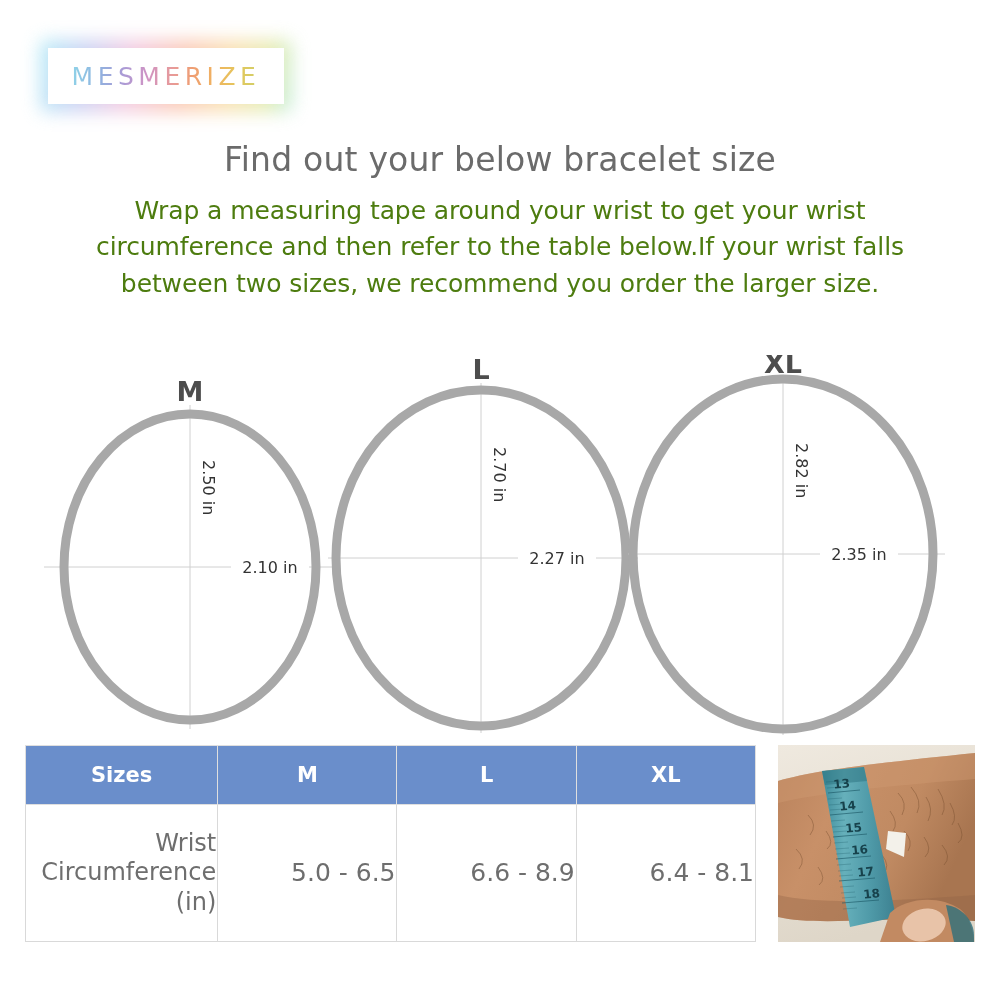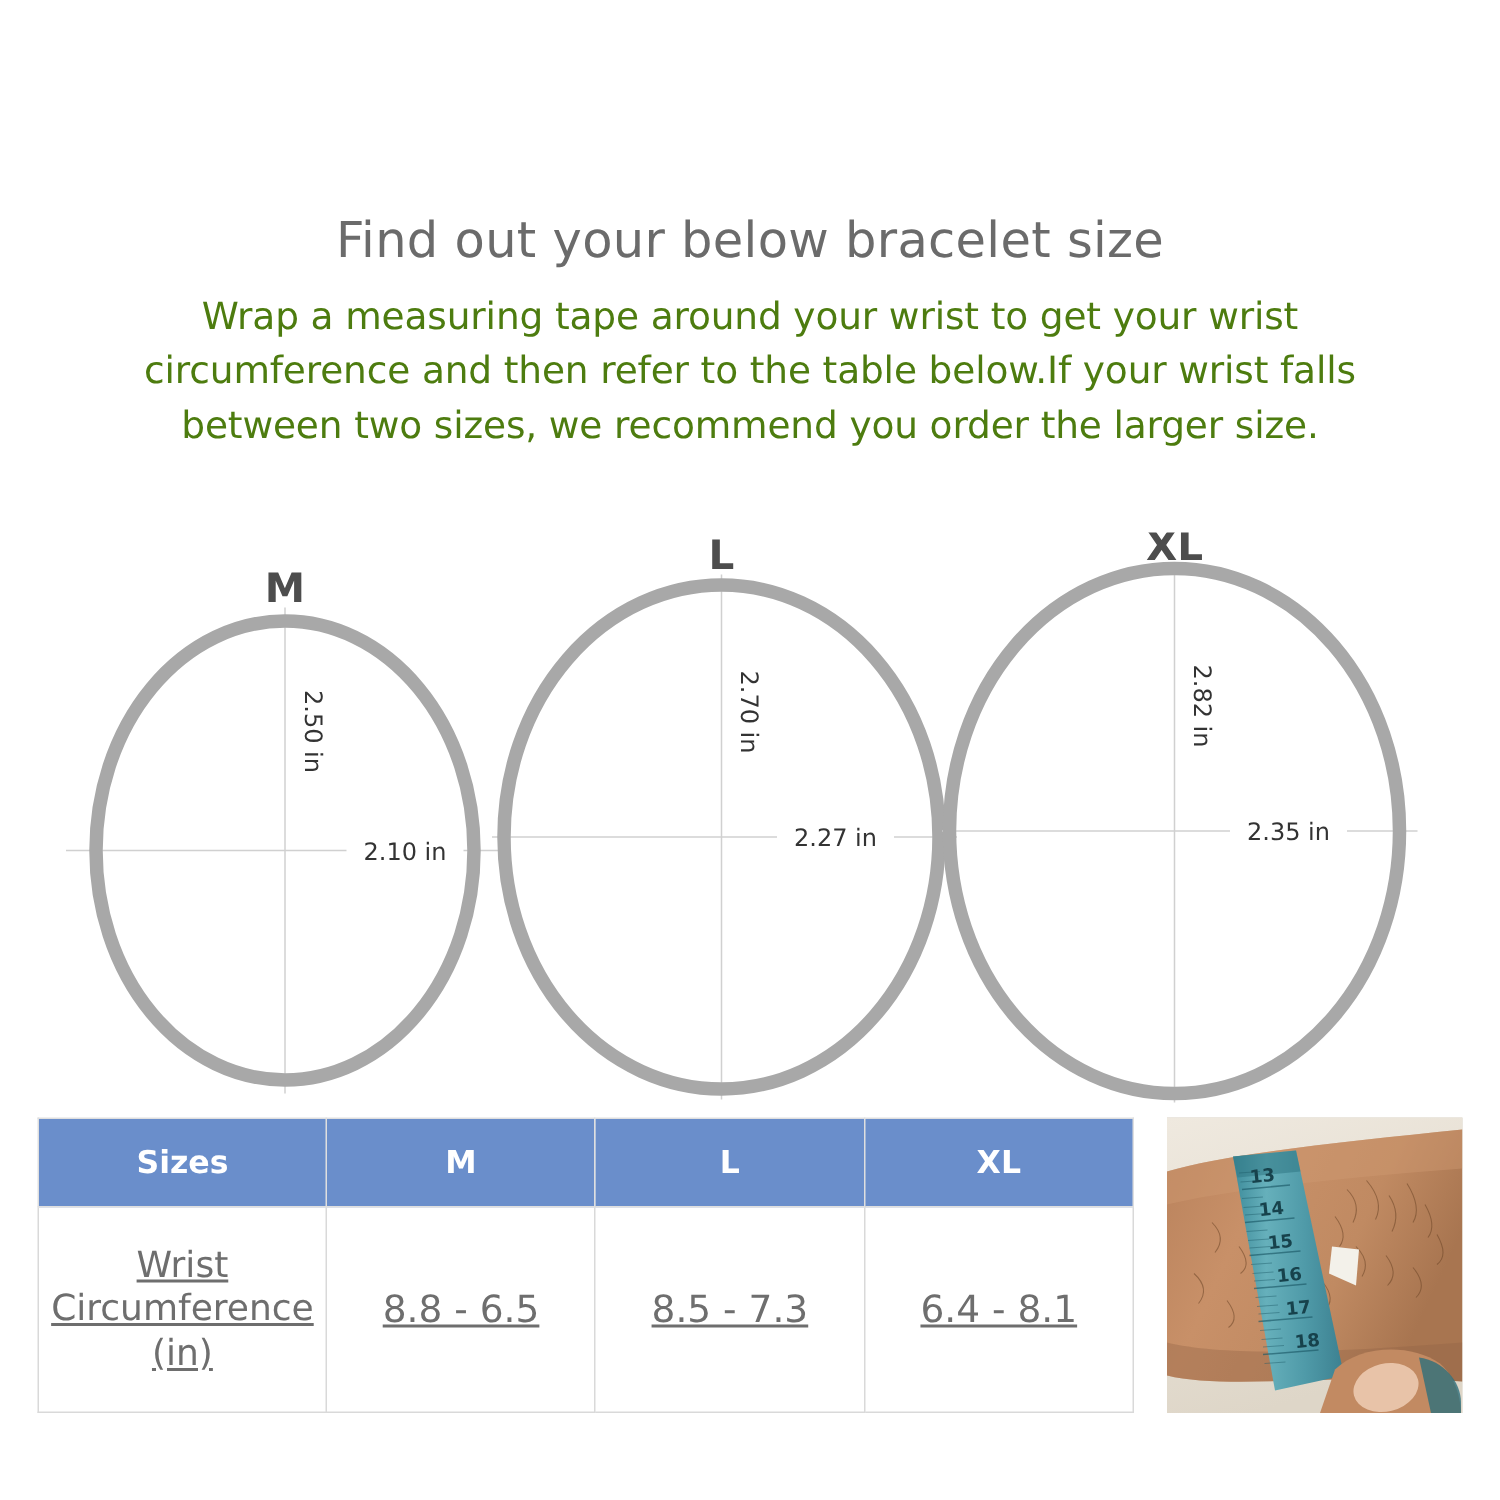--- a/index.html
+++ b/index.html
@@ -136,24 +136,23 @@
     vertical-align: middle;
   }
   table.size-table td {
     background: #ffffff;
     color: #6e6e6e;
     font-family: "DejaVu Sans", sans-serif;
     font-size: 25px;
     font-weight: 400;
     height: 134px;
     border: 1px solid #d9d9d9;
-    text-align: center;
+    text-align: right;
     vertical-align: middle;
     line-height: 1.22;
-    text-decoration: underline;
   }
   table.size-table td.label-cell {
     font-size: 24px;
   }
   .col-first { width: 192px; }
   .col-size  { width: 179px; }
 
   
   .photo {
     position: absolute;
@@ -164,20 +163,26 @@
     overflow: hidden;
     background: #d8cfc2;
   }
   .photo svg { display: block; }
 </style>
 </head>
 <body>
 
 <div class="page">
 
+  <div class="logo-wrap">
+    <div class="logo-glow"></div>
+    <div class="logo-box">
+      <span class="logo-text">MESMERIZE</span>
+    </div>
+  </div>
 
 
   <div class="intro">
     <h2>Find out your below bracelet size</h2>
     <p>Wrap a measuring tape around your wrist to get your wrist circumference and then refer to the table below.If your wrist falls between two sizes, we recommend you order the larger size.</p>
   </div>
 
   <div class="ovals">
     <svg class="oval-svg" width="1000" height="395" viewBox="0 0 1000 395" xmlns="http://www.w3.org/2000/svg">
 
@@ -230,22 +235,22 @@
           <th>XL</th>
         </tr>
       </thead>
       <tbody>
         <tr>
           <td class="label-cell">
             <div>Wrist</div>
             <div>Circumference</div>
             <div>(in)</div>
           </td>
-          <td>8.8 - 6.5</td>
-          <td>8.5 - 7.3</td>
+          <td>5.0 - 6.5</td>
+          <td>6.6 - 8.9</td>
           <td>6.4 - 8.1</td>
         </tr>
       </tbody>
     </table>
   </div>
 
   <div class="photo">
     <svg width="197" height="197" viewBox="0 0 197 197" xmlns="http://www.w3.org/2000/svg">
       <defs>
         <linearGradient id="skin" x1="0" y1="0" x2="1" y2="0.4">

